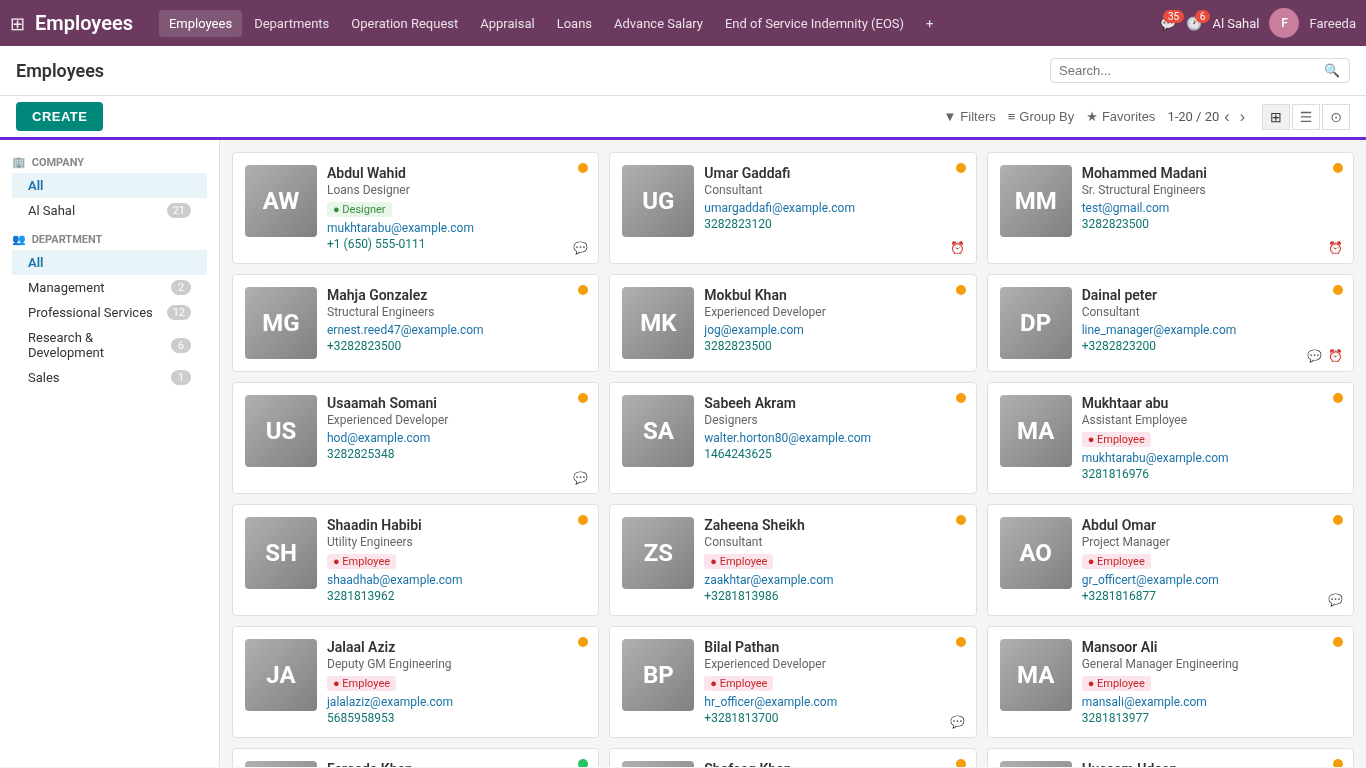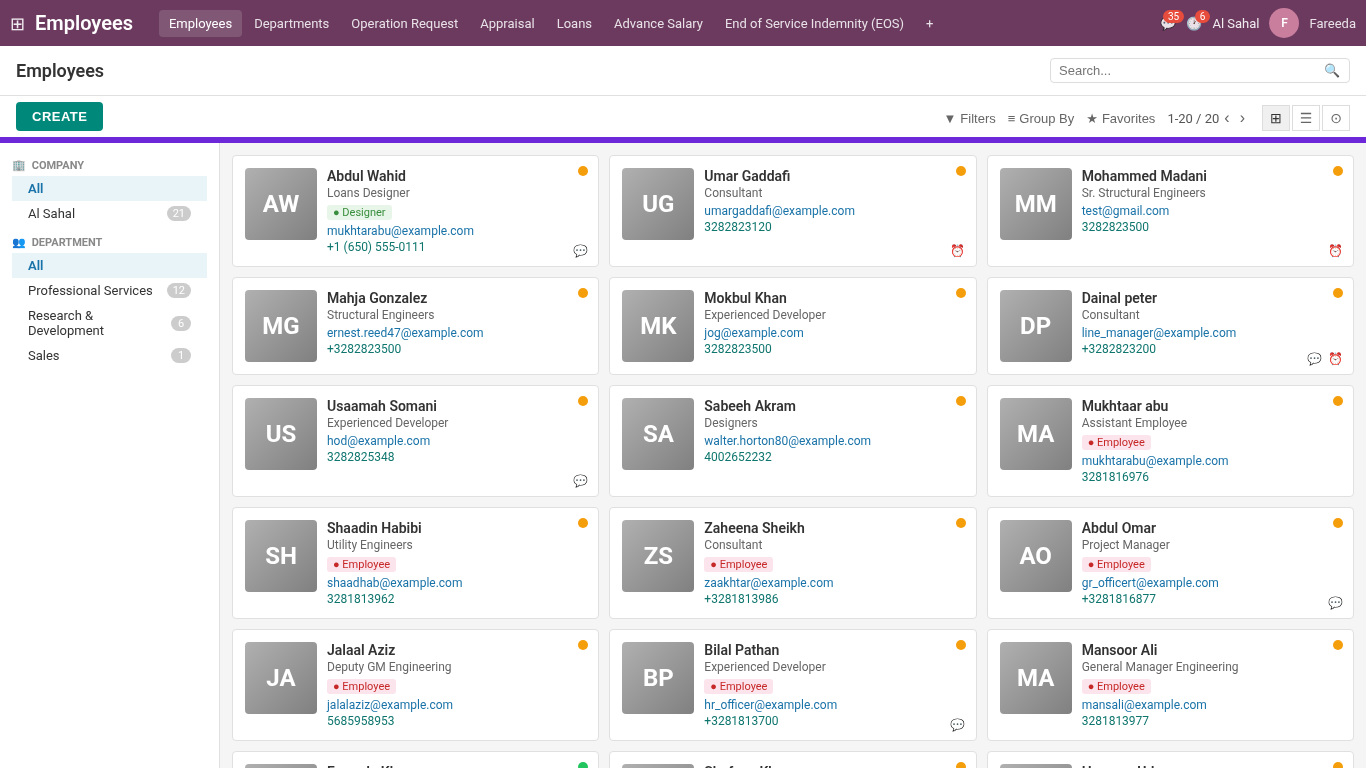--- a/index.html
+++ b/index.html
@@ -38,23 +38,23 @@
     }
     .sub-header .page-title { font-size: 18px; font-weight: 600; color: #333; }
     .sub-header .search-box { margin-left: auto; display: flex; align-items: center; border: 1px solid #ddd; border-radius: 4px; padding: 4px 8px; background: #fff; min-width: 300px; }
     .sub-header .search-box input { border: none; outline: none; font-size: 13px; width: 100%; color: #999; }
     .sub-header .search-icon { color: #999; }
 
     
     .toolbar {
       background: #fff;
       padding: 6px 16px;
-      border-bottom: 6px solid #6d28d9;
+      border-bottom: 3px solid #6d28d9;
       display: flex;
-      align-items: flex-end;
+      align-items: center;
       gap: 8px;
     }
     .btn-create {
       background: #00897b;
       color: #fff;
       border: none;
       padding: 7px 16px;
       border-radius: 4px;
       font-size: 13px;
       font-weight: 600;
@@ -203,20 +203,24 @@
     </div>
     <div class="sidebar-section">
       <div class="sidebar-section-title">
         <span>👥</span>
         <span>DEPARTMENT</span>
       </div>
       <div class="sidebar-item active">
         <span>All</span>
       </div>
       <div class="sidebar-item">
+        <span>Management</span>
+        <span class="count">2</span>
+      </div>
+      <div class="sidebar-item">
         <span>Professional Services</span>
         <span class="count">12</span>
       </div>
       <div class="sidebar-item">
         <span>Research &amp; Development</span>
         <span class="count">6</span>
       </div>
       <div class="sidebar-item">
         <span>Sales</span>
         <span class="count">1</span>
@@ -321,21 +325,21 @@
             <span class="icon-chat"></span>
           </div>
   </div>
         <div class="emp-card">
     <div class="photo-placeholder ph-2">SA</div>
     <div class="info">
       <div class="name">Sabeeh Akram</div>
       <div class="job">Designers</div>
 
       <div class="email">walter.horton80@example.com</div>
-      <div class="phone">4002652232</div>
+      <div class="phone">1464243625</div>
     </div>
     <span class="status-dot dot-orange"></span>
     <div class="card-footer"></div>
   </div>
         <div class="emp-card">
     <div class="photo-placeholder ph-3">MA</div>
     <div class="info">
       <div class="name">Mukhtaar abu</div>
       <div class="job">Assistant Employee</div>
       <span class="tag tag-employee">● Employee</span><br>

